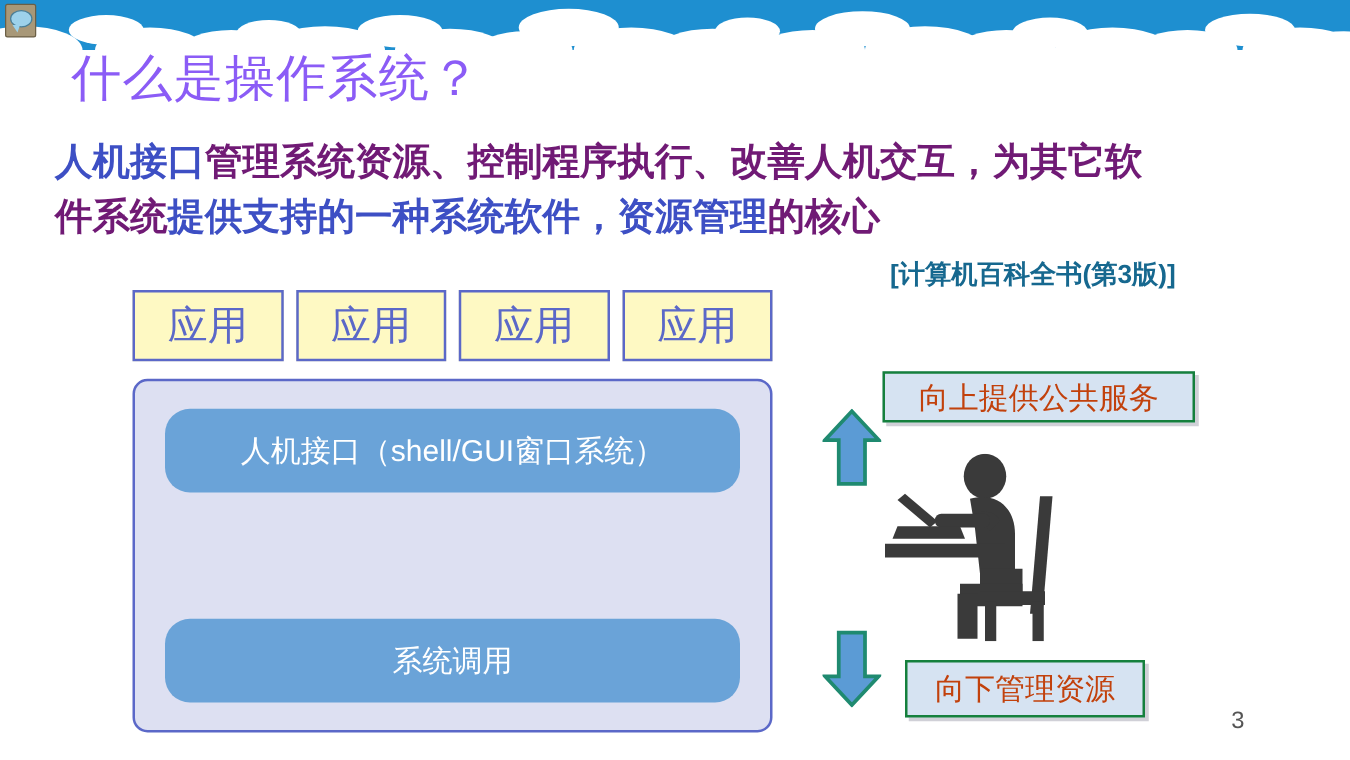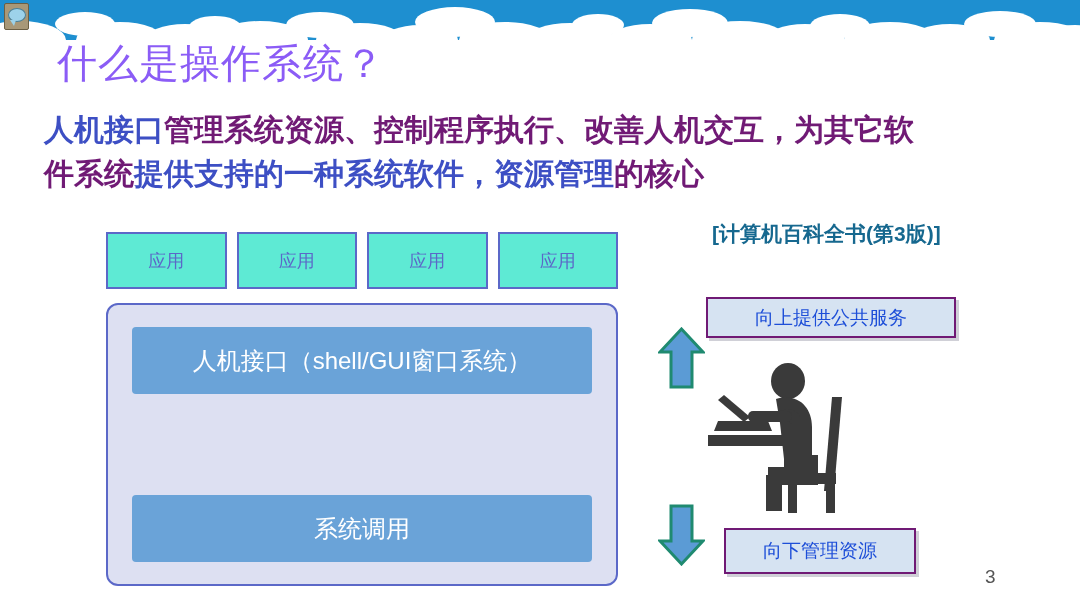--- a/index.html
+++ b/index.html
@@ -74,43 +74,43 @@
     font-weight: bold;
     line-height: 44px;
     letter-spacing: 0px;
   }
   .t-blue { color: #3D4FC4; }
   .t-pink { color: #701a75; }
 
   
   #citation {
     position: absolute;
-    left: 712px; top: 220px;
+    left: 712px; top: 205px;
     font-size: 21px;
     font-weight: bold;
     color: #16688F;
     white-space: nowrap;
   }
 
   
   #app-row {
     position: absolute;
     left: 106px; top: 232px;
     width: 512px; height: 57px;
     display: flex;
     gap: 10px;
   }
   .app-box {
     flex: 1 1 0;
     border: 2px solid #5B68C8;
-    background: #5eead4;
+    background: #fef9c3;
     display: flex;
     align-items: center;
     justify-content: center;
-    font-size: 18px;
+    font-size: 32px;
     color: #5B68C8;
     box-sizing: border-box;
   }
 
   
   #os-container {
     position: absolute;
     left: 106px; top: 303px;
     width: 512px; height: 283px;
     border: 2px solid #5B68C8;
@@ -118,42 +118,42 @@
     background: #DDE0F2;
     box-sizing: border-box;
     padding: 22px 24px;
     display: flex;
     flex-direction: column;
     justify-content: space-between;
   }
   .os-layer {
     height: 67px;
     background: #6AA3D8;
-    border-radius: 4px;
+    border-radius: 20px;
     display: flex;
     align-items: center;
     justify-content: center;
     color: #FFFFFF;
     font-size: 24px;
     box-sizing: border-box;
   }
 
   
   .arrow-wrap { position: absolute; }
   #arrow-up   { left: 658px; top: 327px; width: 47px; height: 62px; }
   #arrow-down { left: 658px; top: 504px; width: 47px; height: 62px; }
 
   
   .callout {
     position: absolute;
-    border: 2px solid #701a75;
+    border: 2px solid #15803d;
     background: #D6E3F2;
     box-shadow: 3px 3px 0 rgba(120,120,140,0.35);
-    font-size: 19px;
-    color: #1d4ed8;
+    font-size: 24px;
+    color: #c2410c;
     display: flex;
     align-items: center;
     justify-content: center;
     box-sizing: border-box;
     white-space: nowrap;
   }
   #callout-up   { left: 706px; top: 297px; width: 250px; height: 41px; }
   #callout-down { left: 724px; top: 528px; width: 192px; height: 46px; }
 
   

